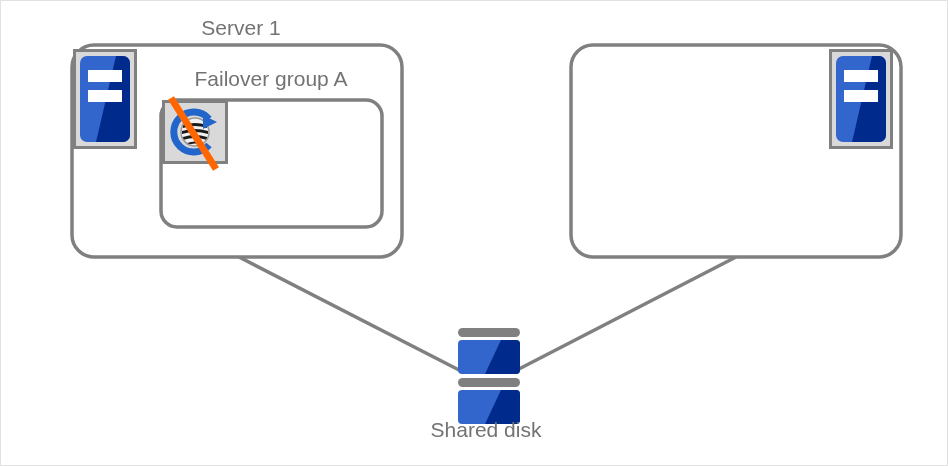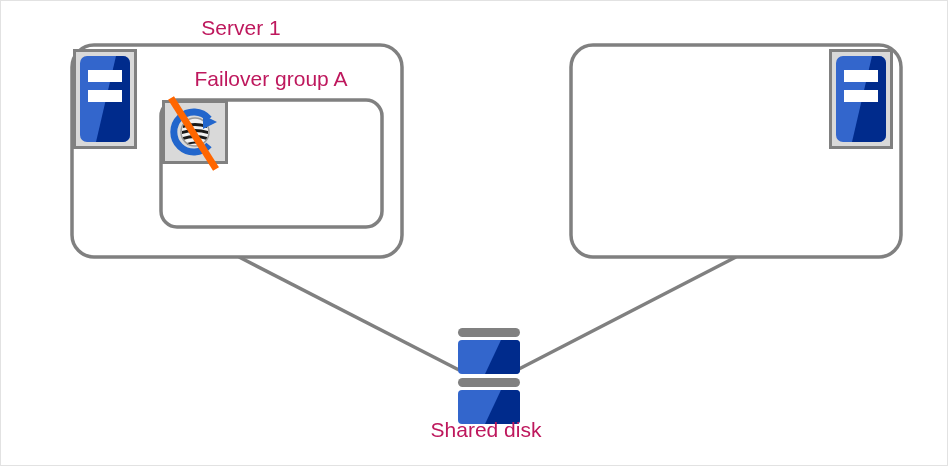--- a/index.html
+++ b/index.html
@@ -21,21 +21,21 @@
   }
   .svg-layer {
     position: absolute;
     left: 0;
     top: 0;
     width: 948px;
     height: 466px;
   }
   .label {
     position: absolute;
-    color: #be185d;
+    color: #737373;
     font-size: 21px;
     line-height: 1;
     white-space: nowrap;
     text-align: center;
   }
   #server1-label { left: 90px; top: 16px; width: 300px; }
   #server2-label { left: 590px; top: 16px; width: 300px; }
   #fog-label     { left: 155px; top: 67px; width: 230px; }
   #disk-label    { left: 385px; top: 418px; width: 200px; }
 

